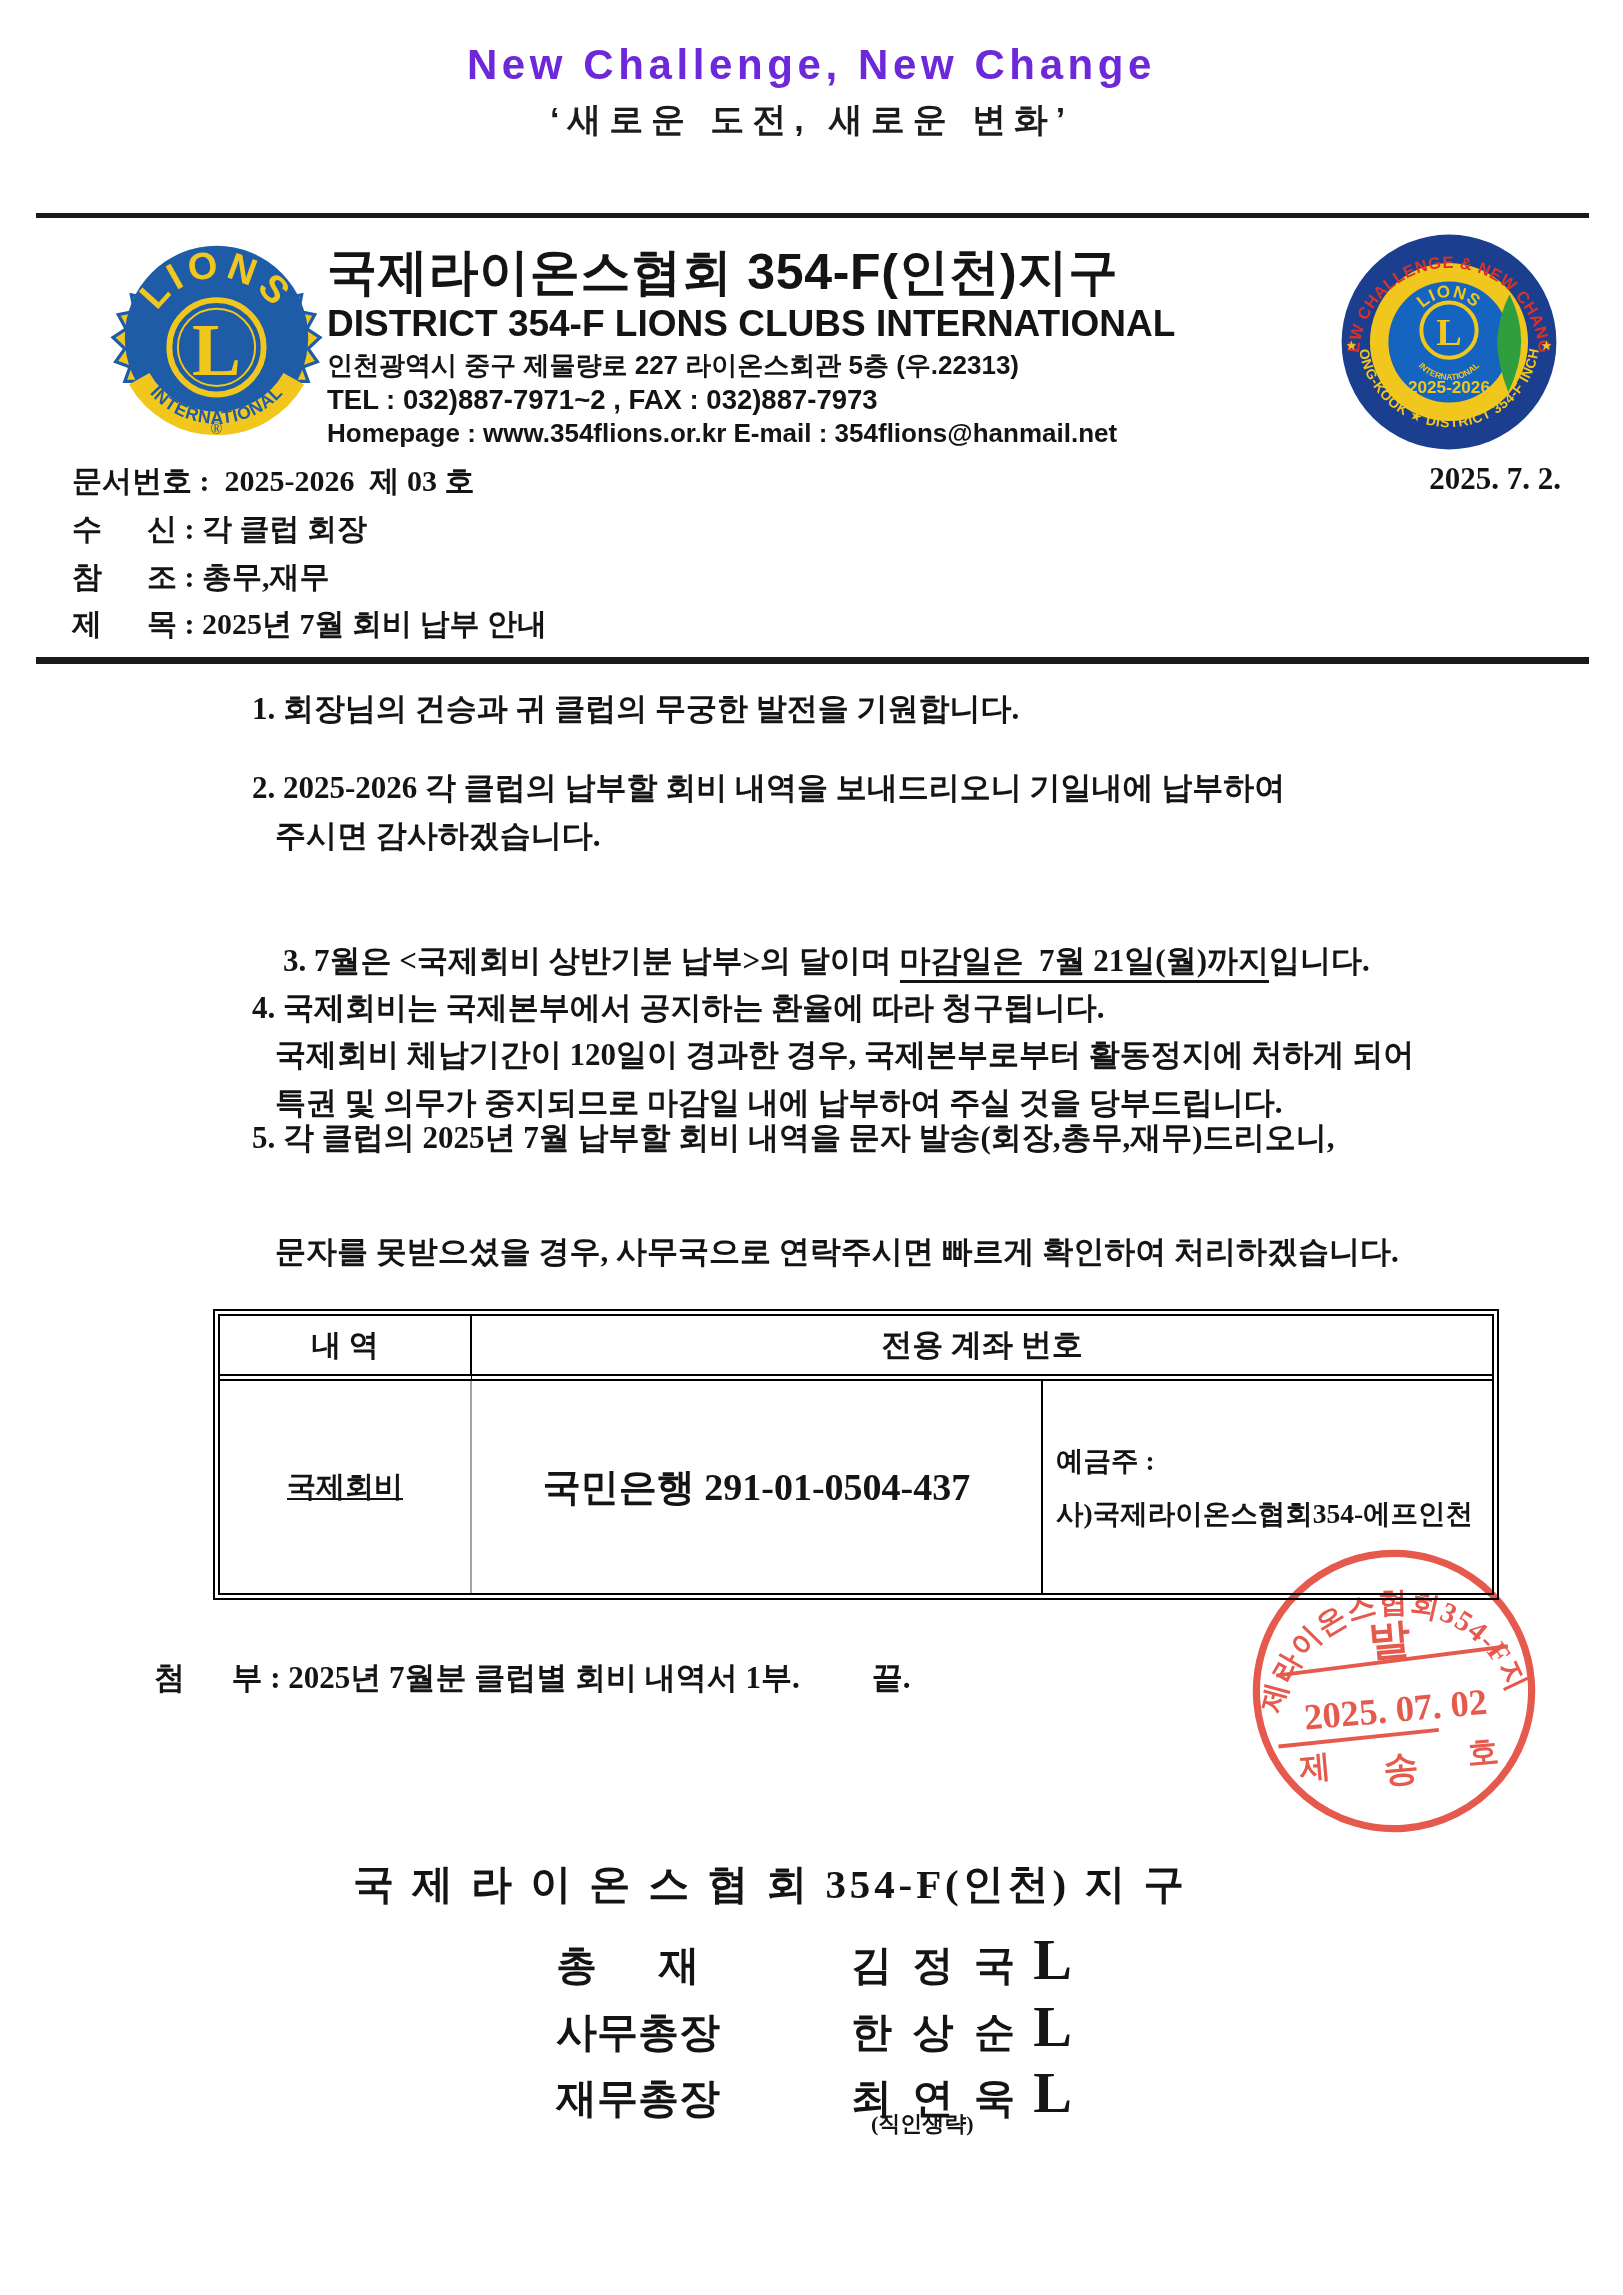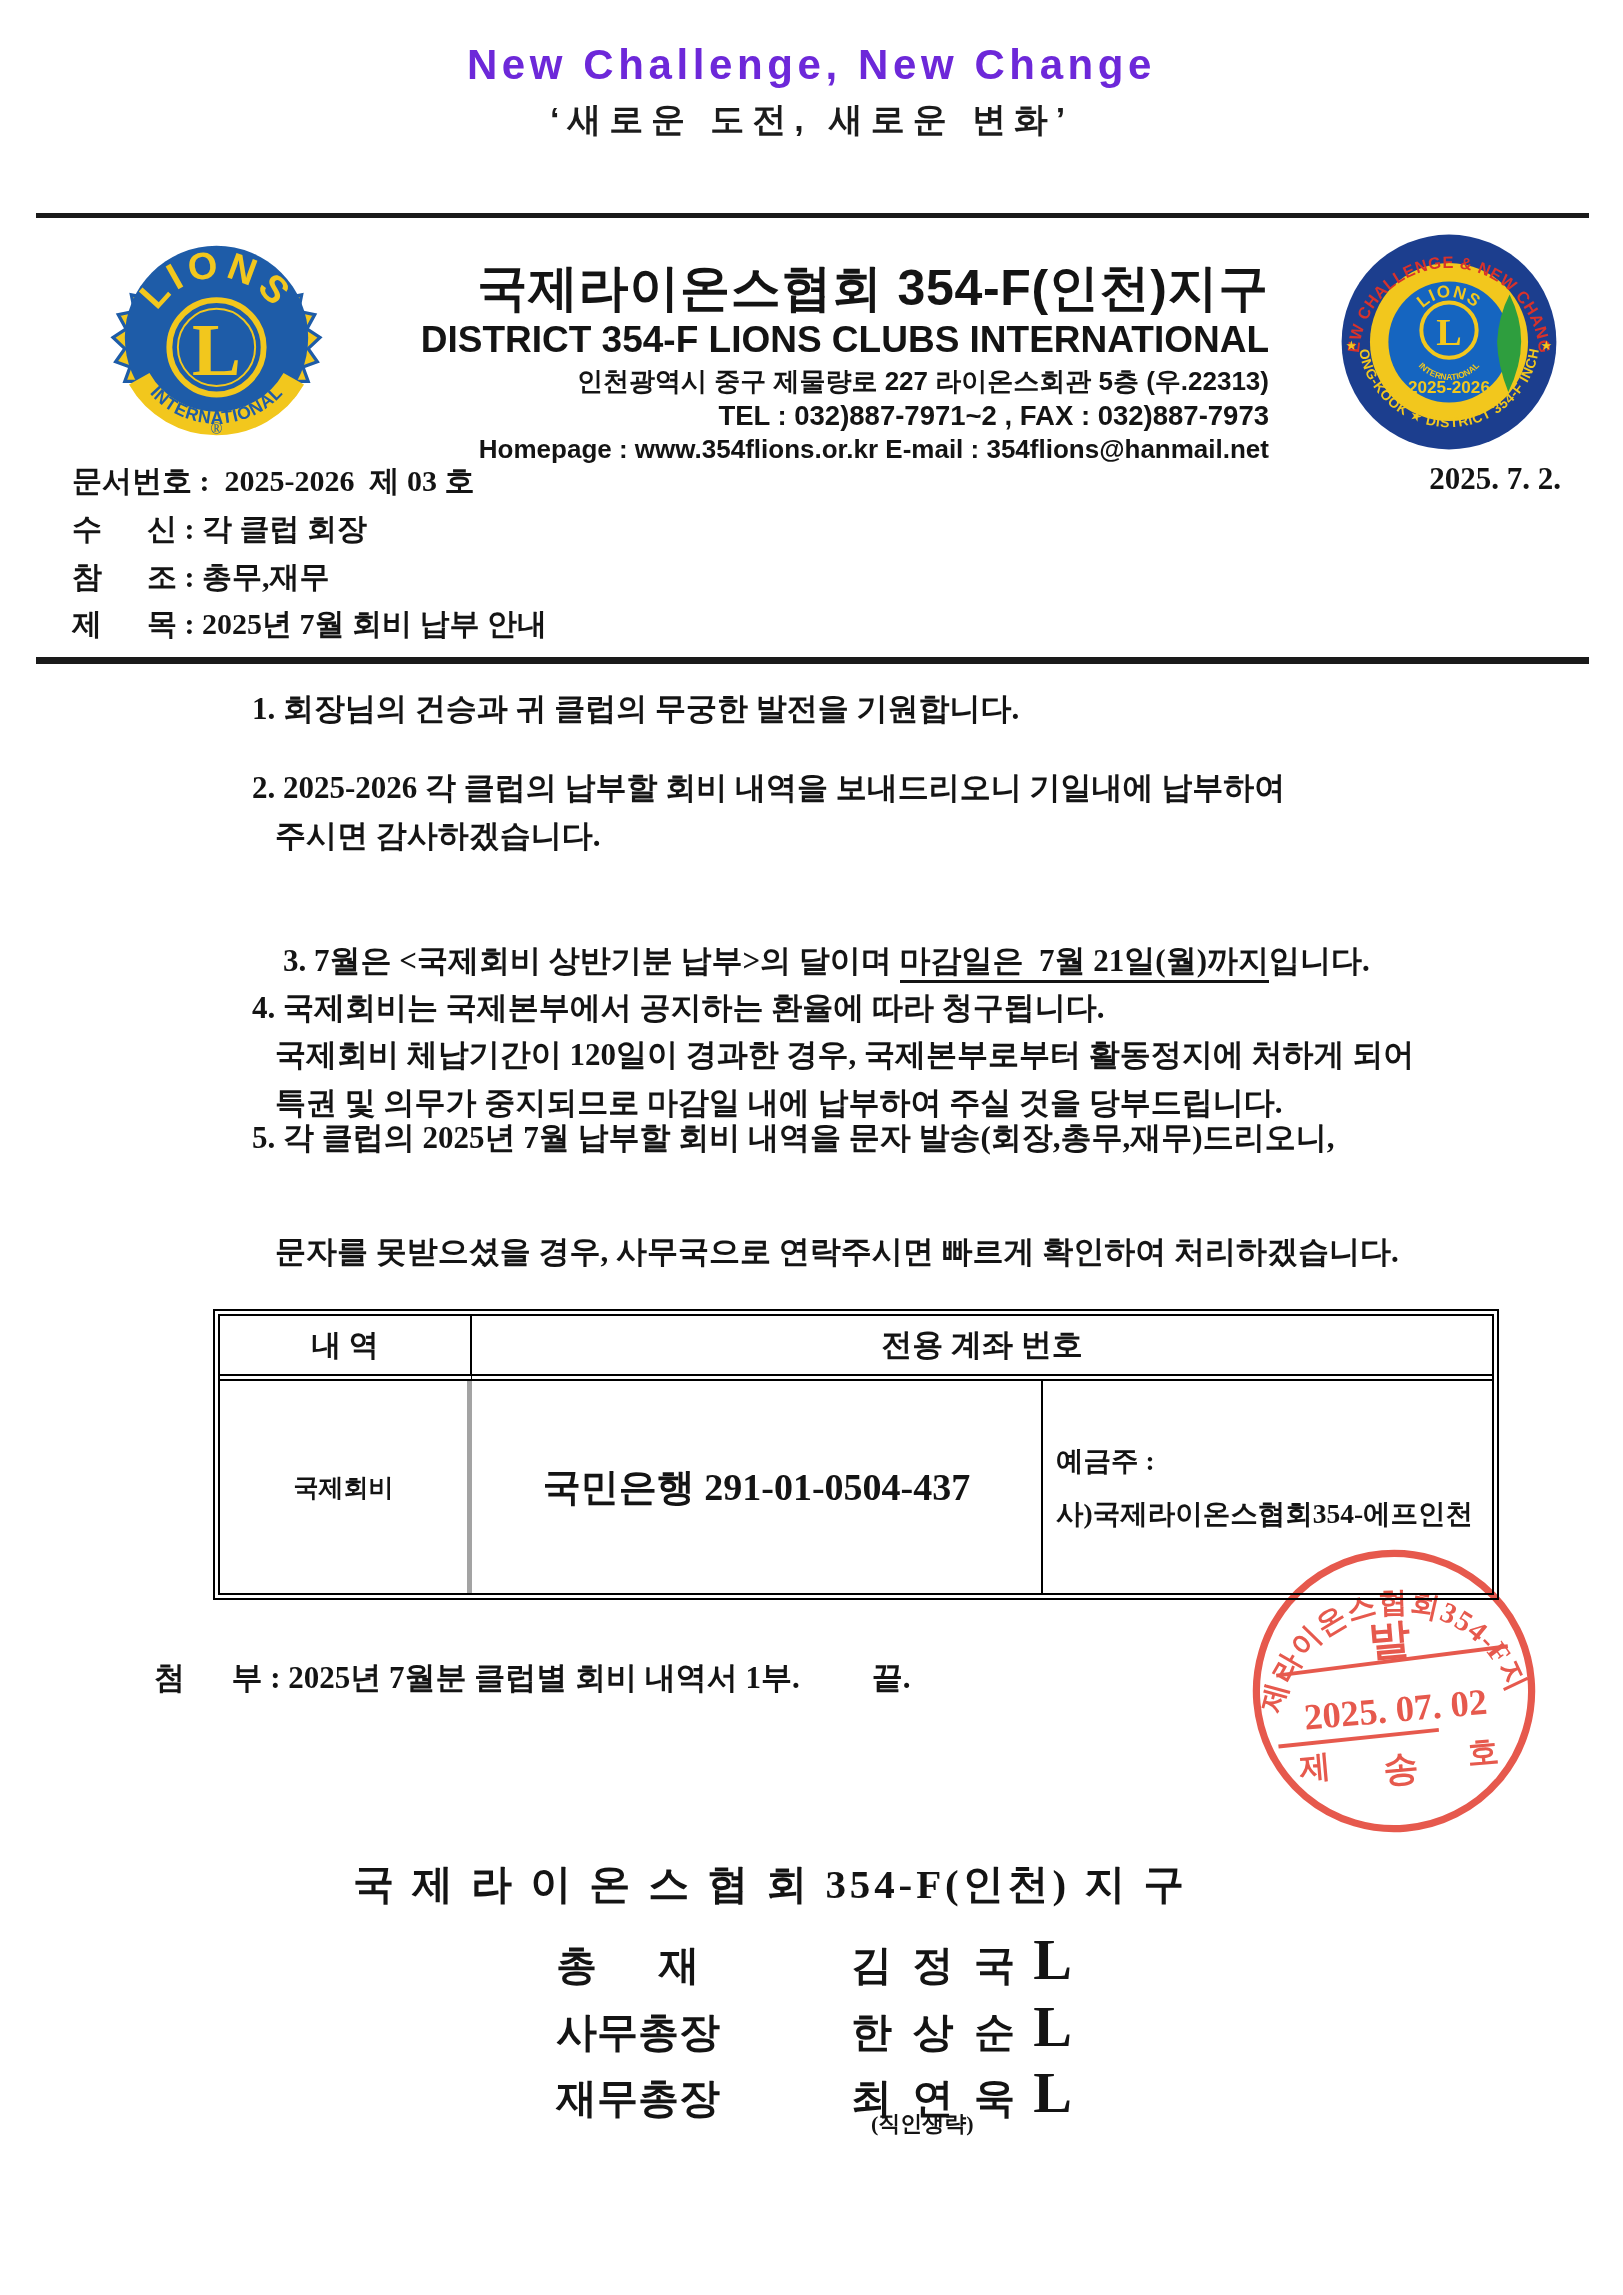--- a/index.html
+++ b/index.html
@@ -13,21 +13,21 @@
              letter-spacing:4.6px;color:#6d28d9;}
   .slogan-ko{top:97px;left:0;width:1623px;text-align:center;font-size:34px;font-weight:700;
              letter-spacing:7.9px;color:#1c1c1c;}
   .rule{background:#1a1a1a;}
   .rule-top{top:213px;left:36px;width:1553px;height:5.2px;}
   .rule-mid{top:657px;left:36px;width:1553px;height:6.5px;}
 
   .left-emblem{top:236px;left:92px;width:249px;height:203px;}
   .right-emblem{top:230px;left:1337px;width:224px;height:224px;}
 
-  .header-center{top:247px;left:340px;width:929px;text-align:right;margin-top:16px;}
+  .header-center{top:247px;left:327px;width:929px;text-align:left;}
   .org-ko{font-size:50px;font-weight:700;letter-spacing:0.7px;line-height:1;}
   .org-en{font-size:37px;font-weight:700;line-height:1;margin-top:7.9px;}
   .hdr-address{font-size:26px;font-weight:700;line-height:1;margin-top:10.5px;}
   .hdr-tel{font-size:27.5px;font-weight:700;line-height:1;margin-top:7.9px;}
   .hdr-home{font-size:26px;font-weight:700;line-height:1;margin-top:6.5px;}
 
   .meta-line{left:72px;font-size:30px;font-weight:700;line-height:1;}
   .m1{top:466px;}
   .m2{top:514px;}
   .m3{top:562px;}
@@ -46,21 +46,21 @@
   .p5b{top:1234px;left:275px;}
   .ul{border-bottom:3.3px solid #141414;padding-bottom:2px;}
 
   .fee-table{top:1309px;left:213px;width:1286px;height:291px;border:7.2px double #000;
              box-sizing:border-box;display:grid;grid-template-columns:252px 571px 1fr;
              grid-template-rows:65px 1fr;background:#fff;}
   .cell{display:flex;align-items:center;justify-content:center;box-sizing:border-box;}
   .th1{grid-column:1;grid-row:1;border-right:2px solid #000;border-bottom:7.2px double #000;
        font-size:30px;font-weight:700;}
   .th2{grid-column:2 / 4;grid-row:1;border-bottom:7.2px double #000;font-size:31px;font-weight:700;}
-  .td1{grid-column:1;grid-row:2;border-right:5px solid #a3a3a3;font-size:25px;font-weight:700;}
+  .td1{grid-column:1;grid-row:2;border-right:2px solid #a3a3a3;font-size:29px;font-weight:700;text-decoration:underline;}
   .td2{grid-column:2;grid-row:2;border-right:2px solid #000;font-size:38px;font-weight:700;}
   .td3{grid-column:3;grid-row:2;flex-direction:column;align-items:flex-start;justify-content:center;
        padding:6.5px 13px;font-size:27.5px;font-weight:700;gap:17px;}
 
   .attach{top:1631px;left:123px;font-size:31px;font-weight:700;line-height:1;}
   .attach .end-mark{margin-left:72px;}
 
   .stamp{top:1537px;left:1240px;width:308px;height:308px;transform:rotate(-5deg);
          opacity:.88;mix-blend-mode:multiply;}
 

